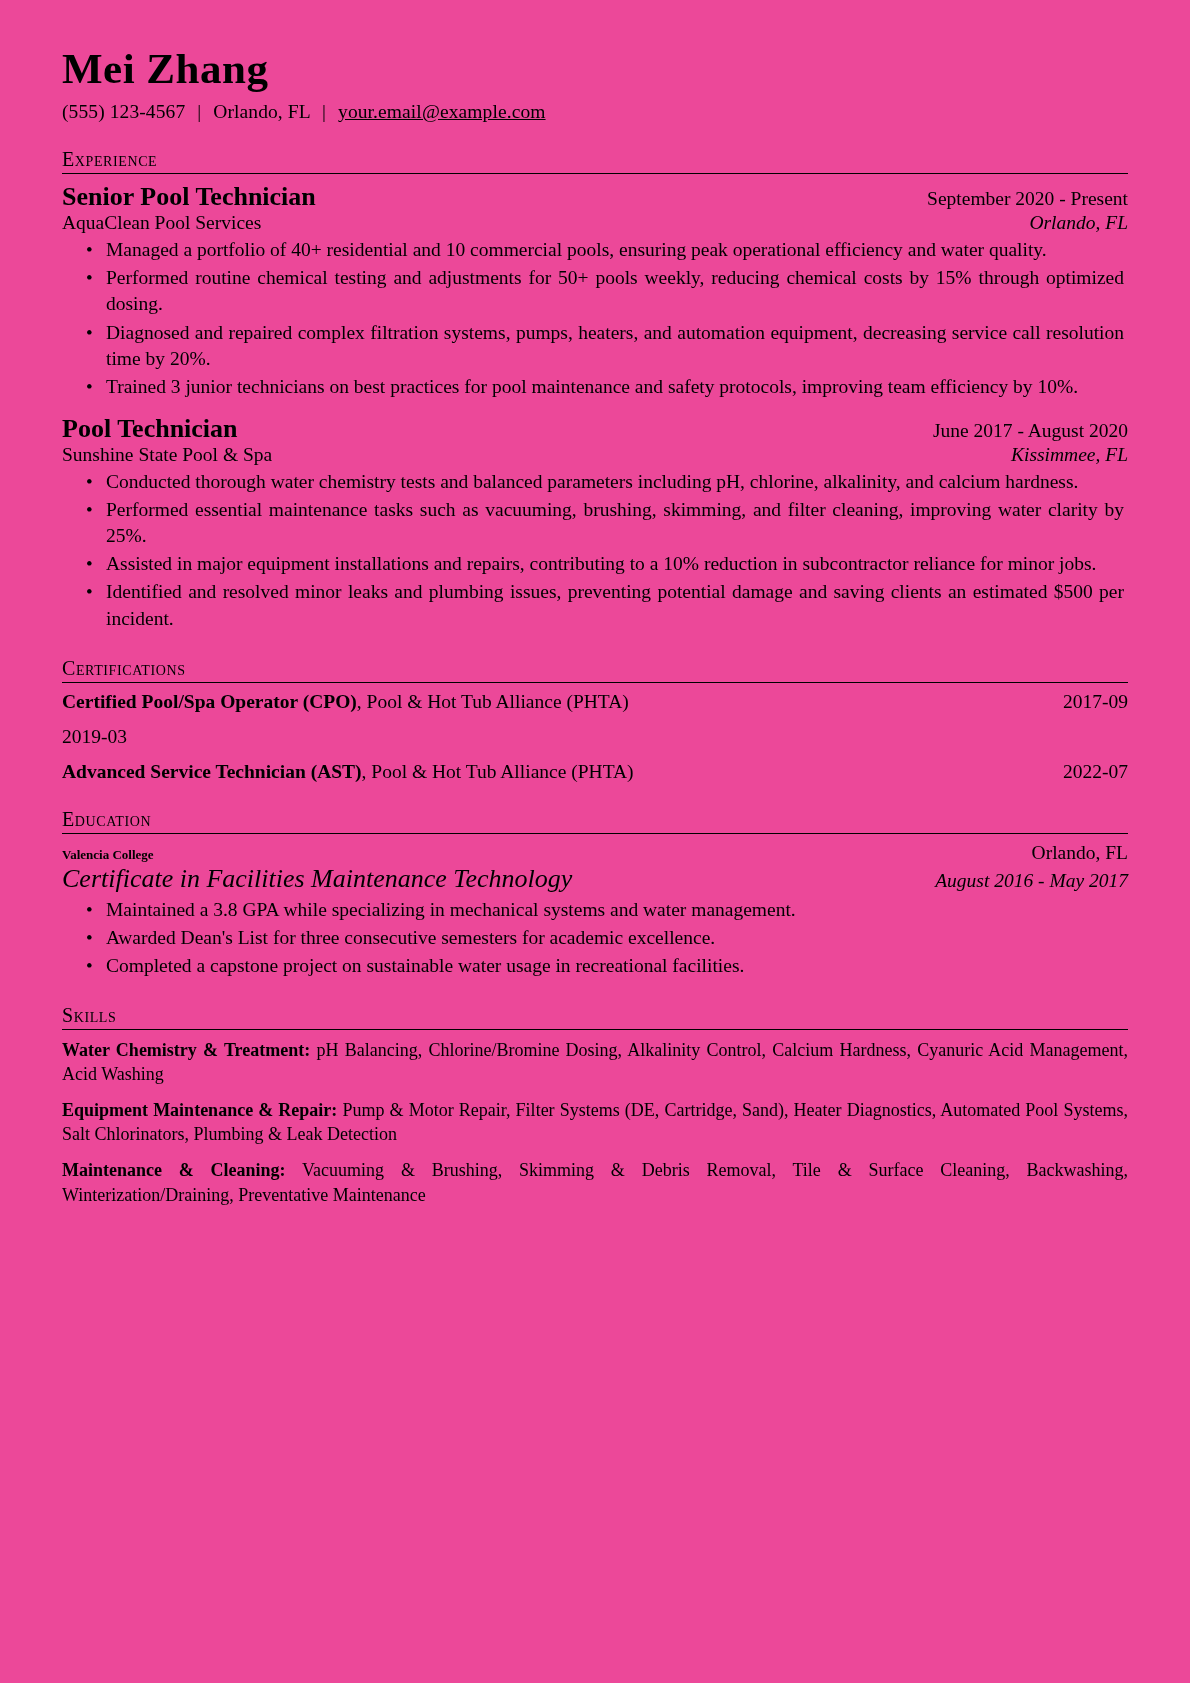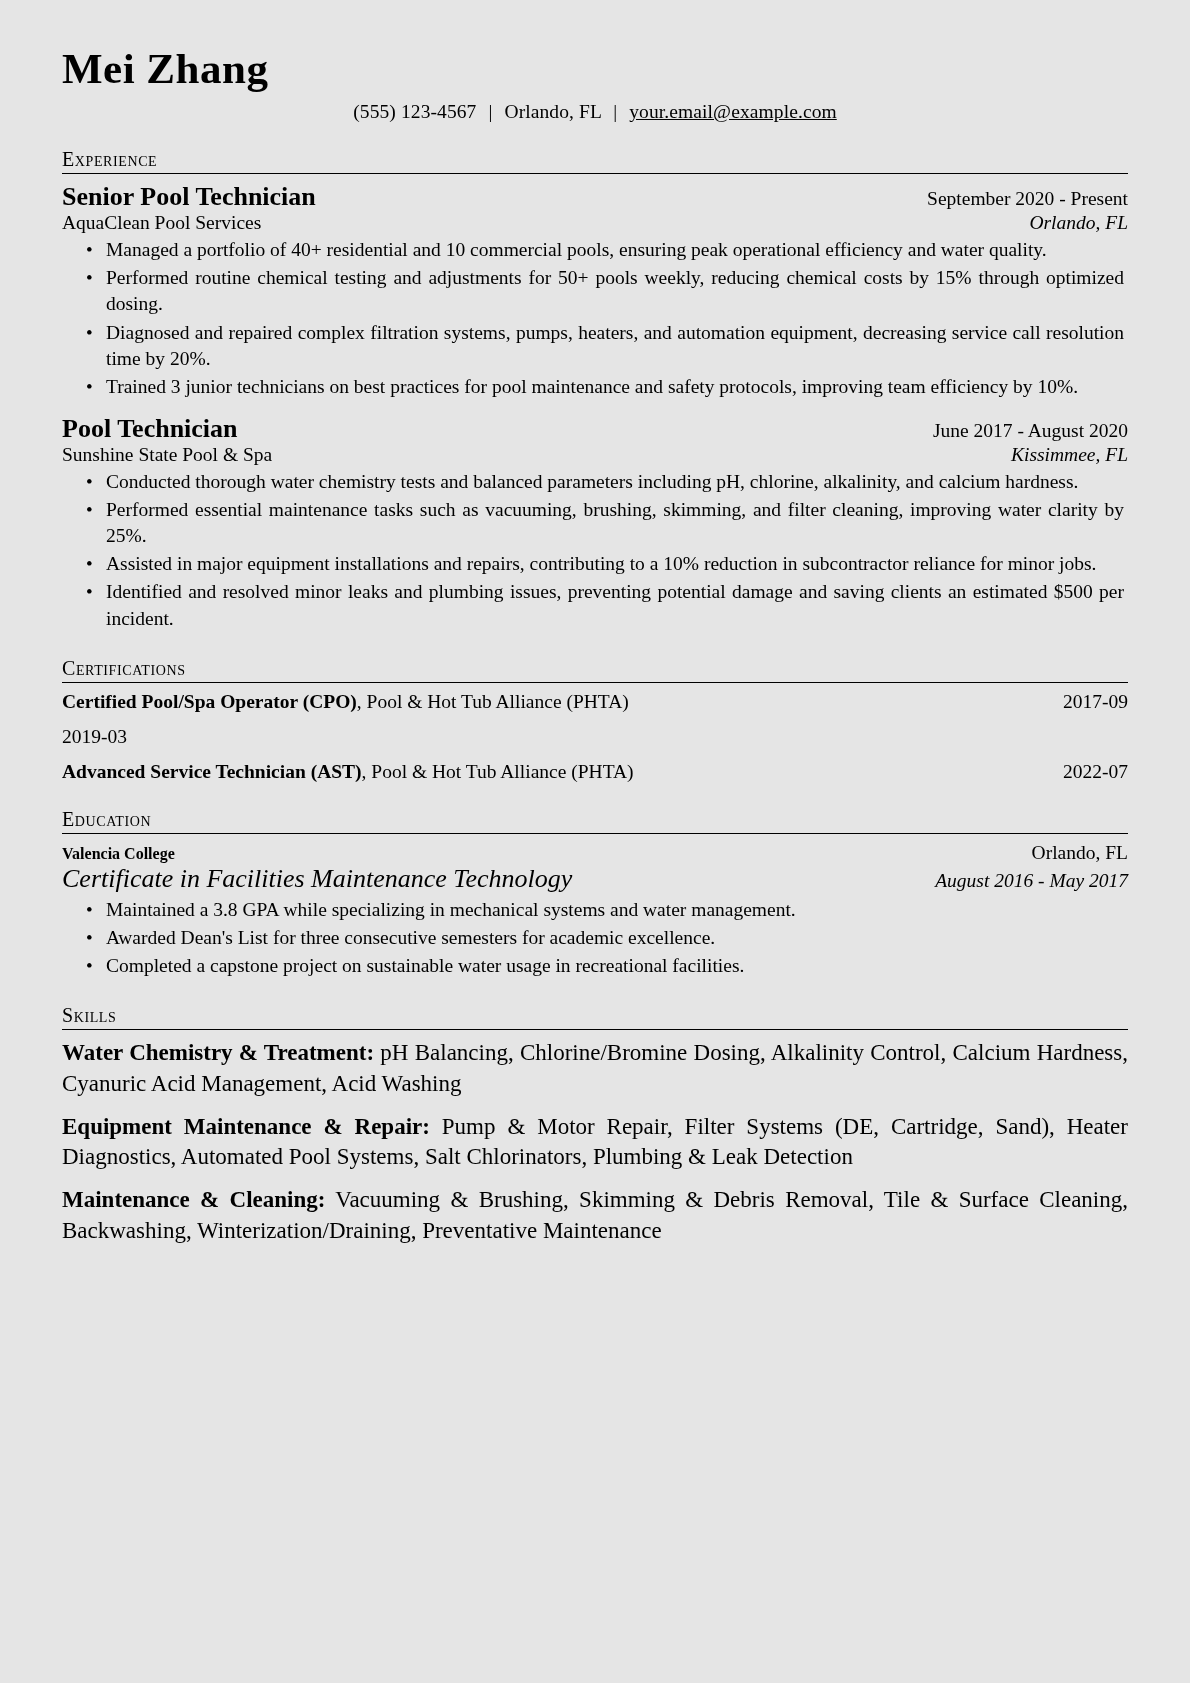--- a/index.html
+++ b/index.html
@@ -9,35 +9,34 @@
   }
   body {
     font-family: "Liberation Serif", "DejaVu Serif", serif;
     color: #000000;
   }
   .page {
     width: 1190px;
     min-height: 1683px;
     box-sizing: border-box;
     padding: 46px 62px 40px 62px;
-    background: #e5e5e5;
+    background: #ec4899;
     position: relative;
   }
   .name {
     font-size: 43px;
     font-weight: bold;
     letter-spacing: 0.5px;
     line-height: 1.05;
     margin: 0 0 10px 0;
   }
   .contact {
     font-size: 19.5px;
     margin: 0 0 2px 0;
     letter-spacing: 0.1px;
-    text-align: center;
   }
   .contact .sep {
     padding: 0 7px;
   }
   .contact a, .contact .email {
     color: #000;
     text-decoration: underline;
   }
   .section-title {
     font-size: 20px;
@@ -99,36 +98,36 @@
     justify-content: space-between;
     align-items: baseline;
     font-size: 19.5px;
     margin-bottom: 13px;
     text-align: right;
   }
   .cert-name {
     font-weight: bold;
   }
   .edu-school {
-    font-size: 16px;
+    font-size: 13px;
     font-weight: bold;
   }
   .edu-loc {
     font-size: 19.5px;
   }
   .edu-degree {
     font-size: 26px;
     font-style: italic;
   }
   .edu-date {
     font-size: 19.5px;
     font-style: italic;
   }
   .skill-block {
-    font-size: 23px;
+    font-size: 18px;
     line-height: 1.34;
     margin-bottom: 12px;
     text-align: justify;
     margin-top: 8px;
   }
   .skill-cat {
     font-weight: bold;
   }
 </style>
 </head>

